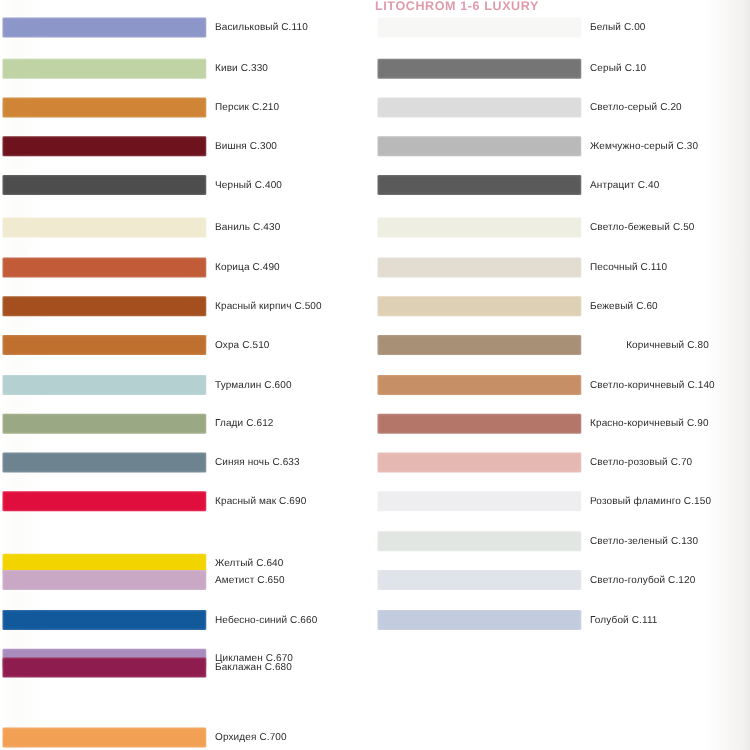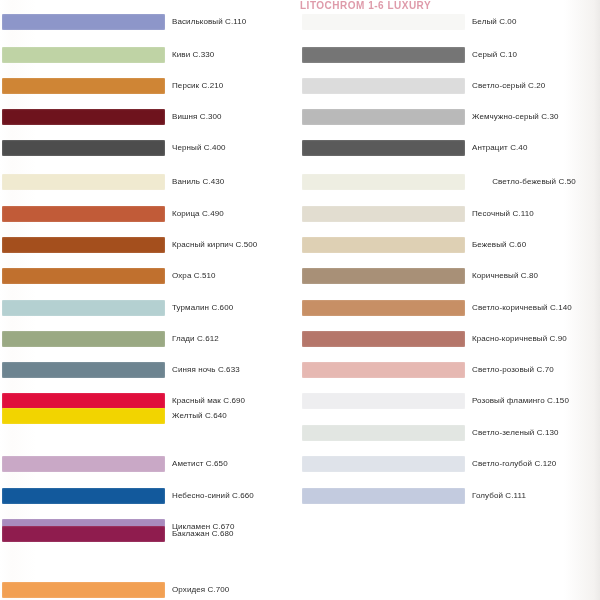--- a/index.html
+++ b/index.html
@@ -147,21 +147,21 @@
         <div class="label">Глади С.612</div>
       </div>
       <div class="row" style="top: 356px;">
         <div class="swatch" style="background: rgb(109, 132, 144);"></div>
         <div class="label">Синяя ночь С.633</div>
       </div>
       <div class="row" style="top: 387px; padding-left: 18px;">
         <div class="swatch" style="background: rgb(224, 14, 60);"></div>
         <div class="label">Красный мак С.690</div>
       </div>
-      <div class="row" style="top: 402px; padding-left: 44px;">
+      <div class="row" style="top: 437px; padding-left: 44px;">
         <div class="swatch" style="background: rgb(242, 212, 0);"></div>
         <div class="label">Желтый С.640</div>
       </div>
       <div class="row" style="top: 450px;">
         <div class="swatch" style="background: rgb(201, 168, 198);"></div>
         <div class="label">Аметист С.650</div>
       </div>
       <div class="row" style="top: 482px;">
         <div class="swatch" style="background: rgb(18, 89, 156);"></div>
         <div class="label">Небесно-синий С.660</div>
@@ -193,33 +193,33 @@
         <div class="label">Светло-серый С.20</div>
       </div>
       <div class="row" style="top: 103px;">
         <div class="swatch" style="background: rgb(185, 185, 185);"></div>
         <div class="label">Жемчужно-серый С.30</div>
       </div>
       <div class="row" style="top: 134px;">
         <div class="swatch" style="background: rgb(90, 90, 90);"></div>
         <div class="label">Антрацит С.40</div>
       </div>
-      <div class="row" style="top: 168px; text-align: center;">
+      <div class="row" style="top: 168px;">
         <div class="swatch" style="background: rgb(238, 238, 226);"></div>
         <div class="label">Светло-бежевый С.50</div>
       </div>
       <div class="row" style="top: 200px;">
         <div class="swatch" style="background: rgb(226, 221, 208);"></div>
         <div class="label">Песочный С.110</div>
       </div>
       <div class="row" style="top: 231px;">
         <div class="swatch" style="background: rgb(222, 208, 180);"></div>
         <div class="label">Бежевый С.60</div>
       </div>
-      <div class="row" style="top: 262px;">
+      <div class="row" style="top: 262px; text-align: center;">
         <div class="swatch" style="background: rgb(168, 144, 119);"></div>
         <div class="label">Коричневый С.80</div>
       </div>
       <div class="row" style="top: 294px;">
         <div class="swatch" style="background: rgb(199, 143, 101);"></div>
         <div class="label">Светло-коричневый С.140</div>
       </div>
       <div class="row" style="top: 325px;">
         <div class="swatch" style="background: rgb(181, 118, 106);"></div>
         <div class="label">Красно-коричневый С.90</div>

